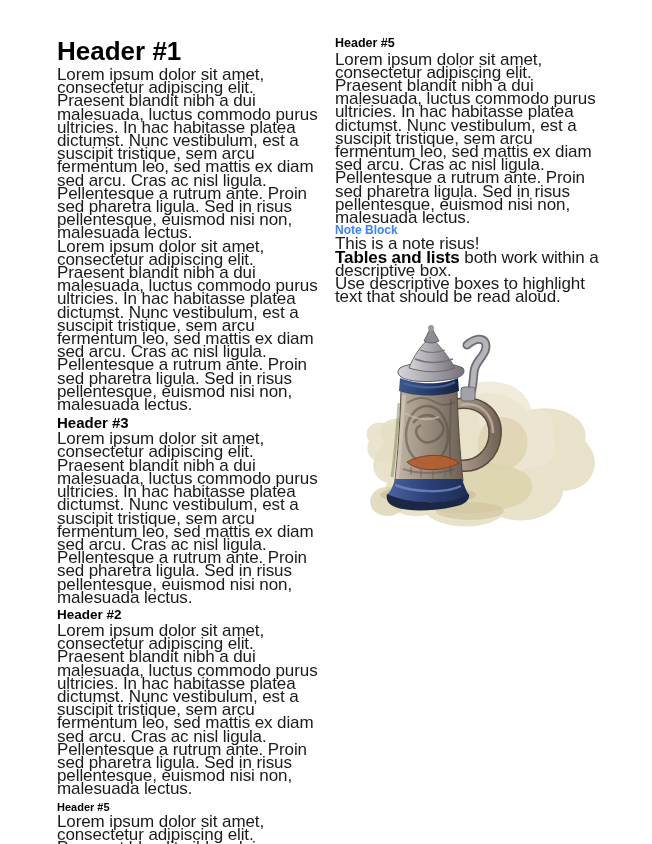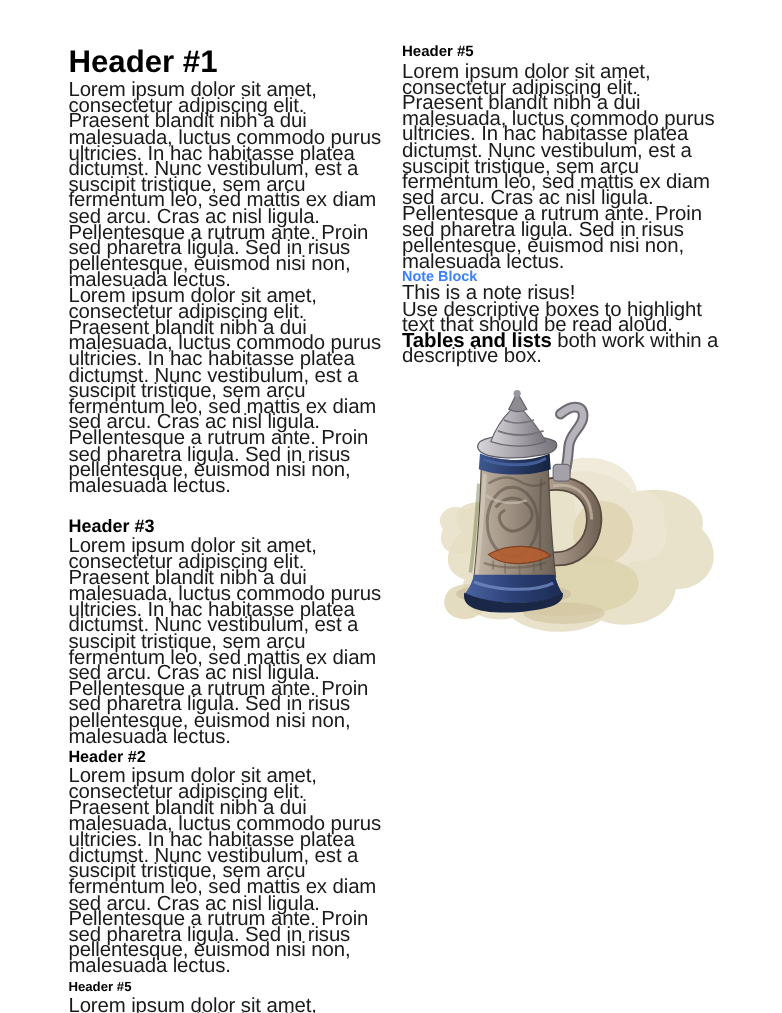--- a/index.html
+++ b/index.html
@@ -12,21 +12,21 @@
     box-sizing:border-box;width:624px;height:844px;
     padding:36px 0 0 57px;display:flex;background:#ffffff;
   }
   .col{flex:none;}
   .col-left{width:262px;margin-right:16px;}
   .col-right{width:266px;}
   p.body{margin:0;font-size:17px;line-height:13.2px;letter-spacing:-0.1px;}
   h1,h2,h3,h4,h5{color:#000;font-weight:bold;}
   h1{font-size:26px;line-height:26px;margin:2px 0 4px;}
   h2{font-size:19.5px;line-height:20px;margin:4px 0 3px;}
-  h3{font-size:15px;line-height:15px;margin:20px 0 2px;}
+  h3{font-size:15px;line-height:15px;margin:4px 0 2px;}
   h4{font-size:13.5px;line-height:14px;margin:4px 0 2px;}
   h5{font-size:11px;line-height:12px;margin:5px 0 2px;}
   .rc-heading{font-size:12.5px;line-height:13.5px;margin:1px 0 2px;color:#000;font-weight:bold;}
   .mini-head{font-weight:bold;font-size:12px;line-height:13.2px;color:#3b82f6;}
   .stein-figure{margin:20px 0 0 20px;width:255px;height:215px;}
   b{color:#000;}
 </style>
 </head>
 <body>
 
@@ -48,22 +48,22 @@
     <p class="body">Lorem ipsum dolor sit amet, consectetur adipiscing elit. Praesent blandit nibh a dui malesuada, luctus commodo purus ultricies. In hac habitasse platea dictumst. Nunc vestibulum, est a suscipit tristique, sem arcu fermentum leo, sed mattis ex diam sed arcu. Cras ac nisl ligula. Pellentesque a rutrum ante. Proin sed pharetra ligula. Sed in risus pellentesque, euismod nisi non, malesuada lectus.</p>
   </div>
 
   <div class="col col-right">
     <div class="rc-heading">Header #5</div>
     <p class="body">Lorem ipsum dolor sit amet, consectetur adipiscing elit. Praesent blandit nibh a dui malesuada, luctus commodo purus ultricies. In hac habitasse platea dictumst. Nunc vestibulum, est a suscipit tristique, sem arcu fermentum leo, sed mattis ex diam sed arcu. Cras ac nisl ligula. Pellentesque a rutrum ante. Proin sed pharetra ligula. Sed in risus pellentesque, euismod nisi non, malesuada lectus.</p>
 
     <div class="mini-head">Note Block</div>
     <p class="body">This is a note risus!</p>
 
+    <p class="body"><b>Tables and lists</b><span> both work within a descriptive box.</span></p>
     <p class="body">Use descriptive boxes to highlight text that should be read aloud.</p>
-    <p class="body"><b>Tables and lists</b><span> both work within a descriptive box.</span></p>
 
     <div class="stein-figure">
       <svg viewBox="0 0 255 215" width="255" height="215">
         <defs>
           <linearGradient id="bodyGrad" x1="0" y1="0" x2="1" y2="0">
             <stop offset="0" stop-color="#c3b7a8"></stop>
             <stop offset="0.45" stop-color="#9d9081"></stop>
             <stop offset="1" stop-color="#6b6055"></stop>
           </linearGradient>
           <linearGradient id="lidGrad" x1="0" y1="0" x2="1" y2="0">

